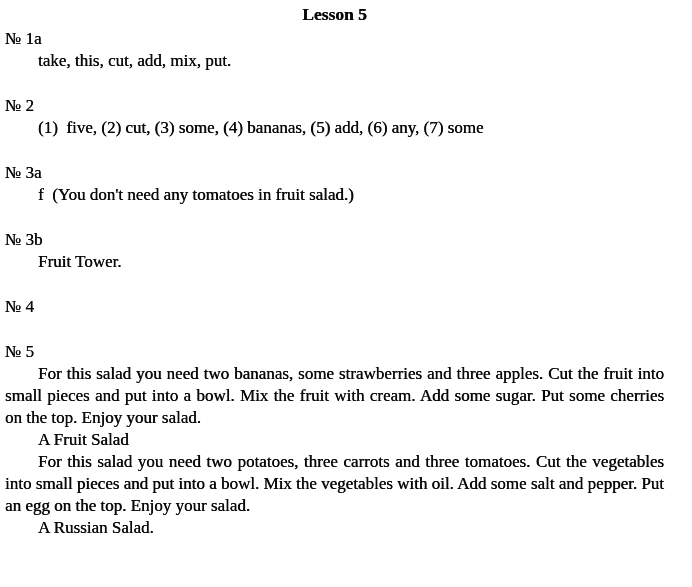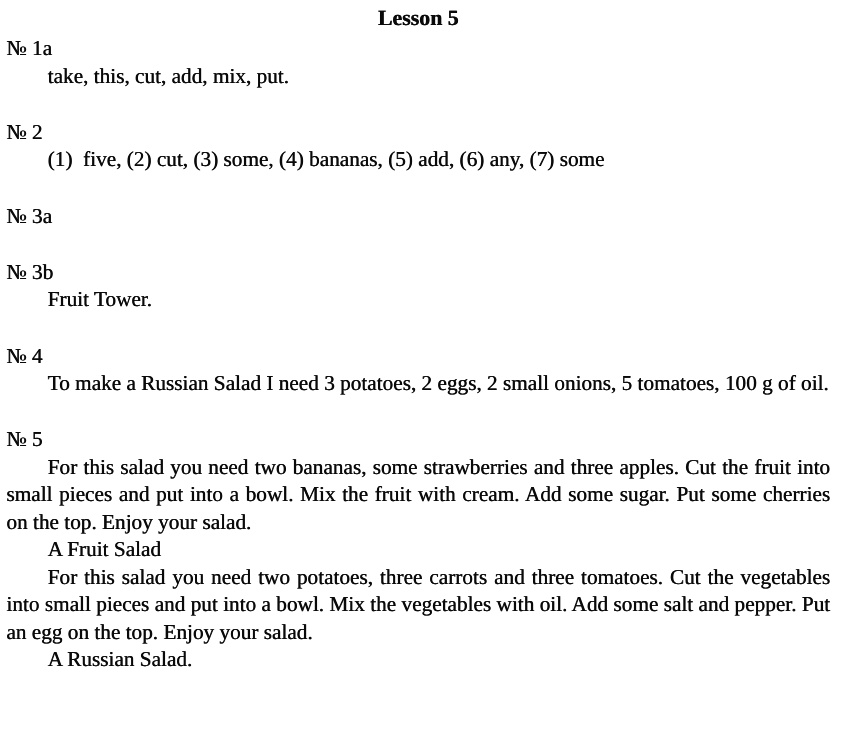--- a/index.html
+++ b/index.html
@@ -60,30 +60,30 @@
     <p class="para">take, this, cut, add, mix, put.</p>
   </div>
 
   <div class="section">
     <h2 class="section-heading">№ 2</h2>
     <p class="para">(1)&nbsp; five, (2) cut, (3) some, (4) bananas, (5) add, (6) any, (7) some</p>
   </div>
 
   <div class="section">
     <h2 class="section-heading">№ 3a</h2>
+    <p class="para">f&nbsp; (You don't need any tomatoes in fruit salad.)</p>
   </div>
 
   <div class="section">
     <h2 class="section-heading">№ 3b</h2>
     <p class="para">Fruit Tower.</p>
   </div>
 
   <div class="section">
     <h2 class="section-heading">№ 4</h2>
-    <p class="para">To make a Russian Salad I need 3 potatoes, 2 eggs, 2 small onions, 5 tomatoes, 100 g of oil.</p>
   </div>
 
   <div class="section">
     <h2 class="section-heading">№ 5</h2>
     <p class="para">For this salad you need two bananas, some strawberries and three apples. Cut the fruit into small pieces and put into a bowl. Mix the fruit with cream. Add some sugar. Put some cherries on the top. Enjoy your salad.</p>
     <p class="para">A Fruit Salad</p>
     <p class="para">For this salad you need two potatoes, three carrots and three tomatoes. Cut the vegetables into small pieces and put into a bowl. Mix the vegetables with oil. Add some salt and pepper. Put an egg on the top. Enjoy your salad.</p>
     <p class="para">A Russian Salad.</p>
   </div>
 

